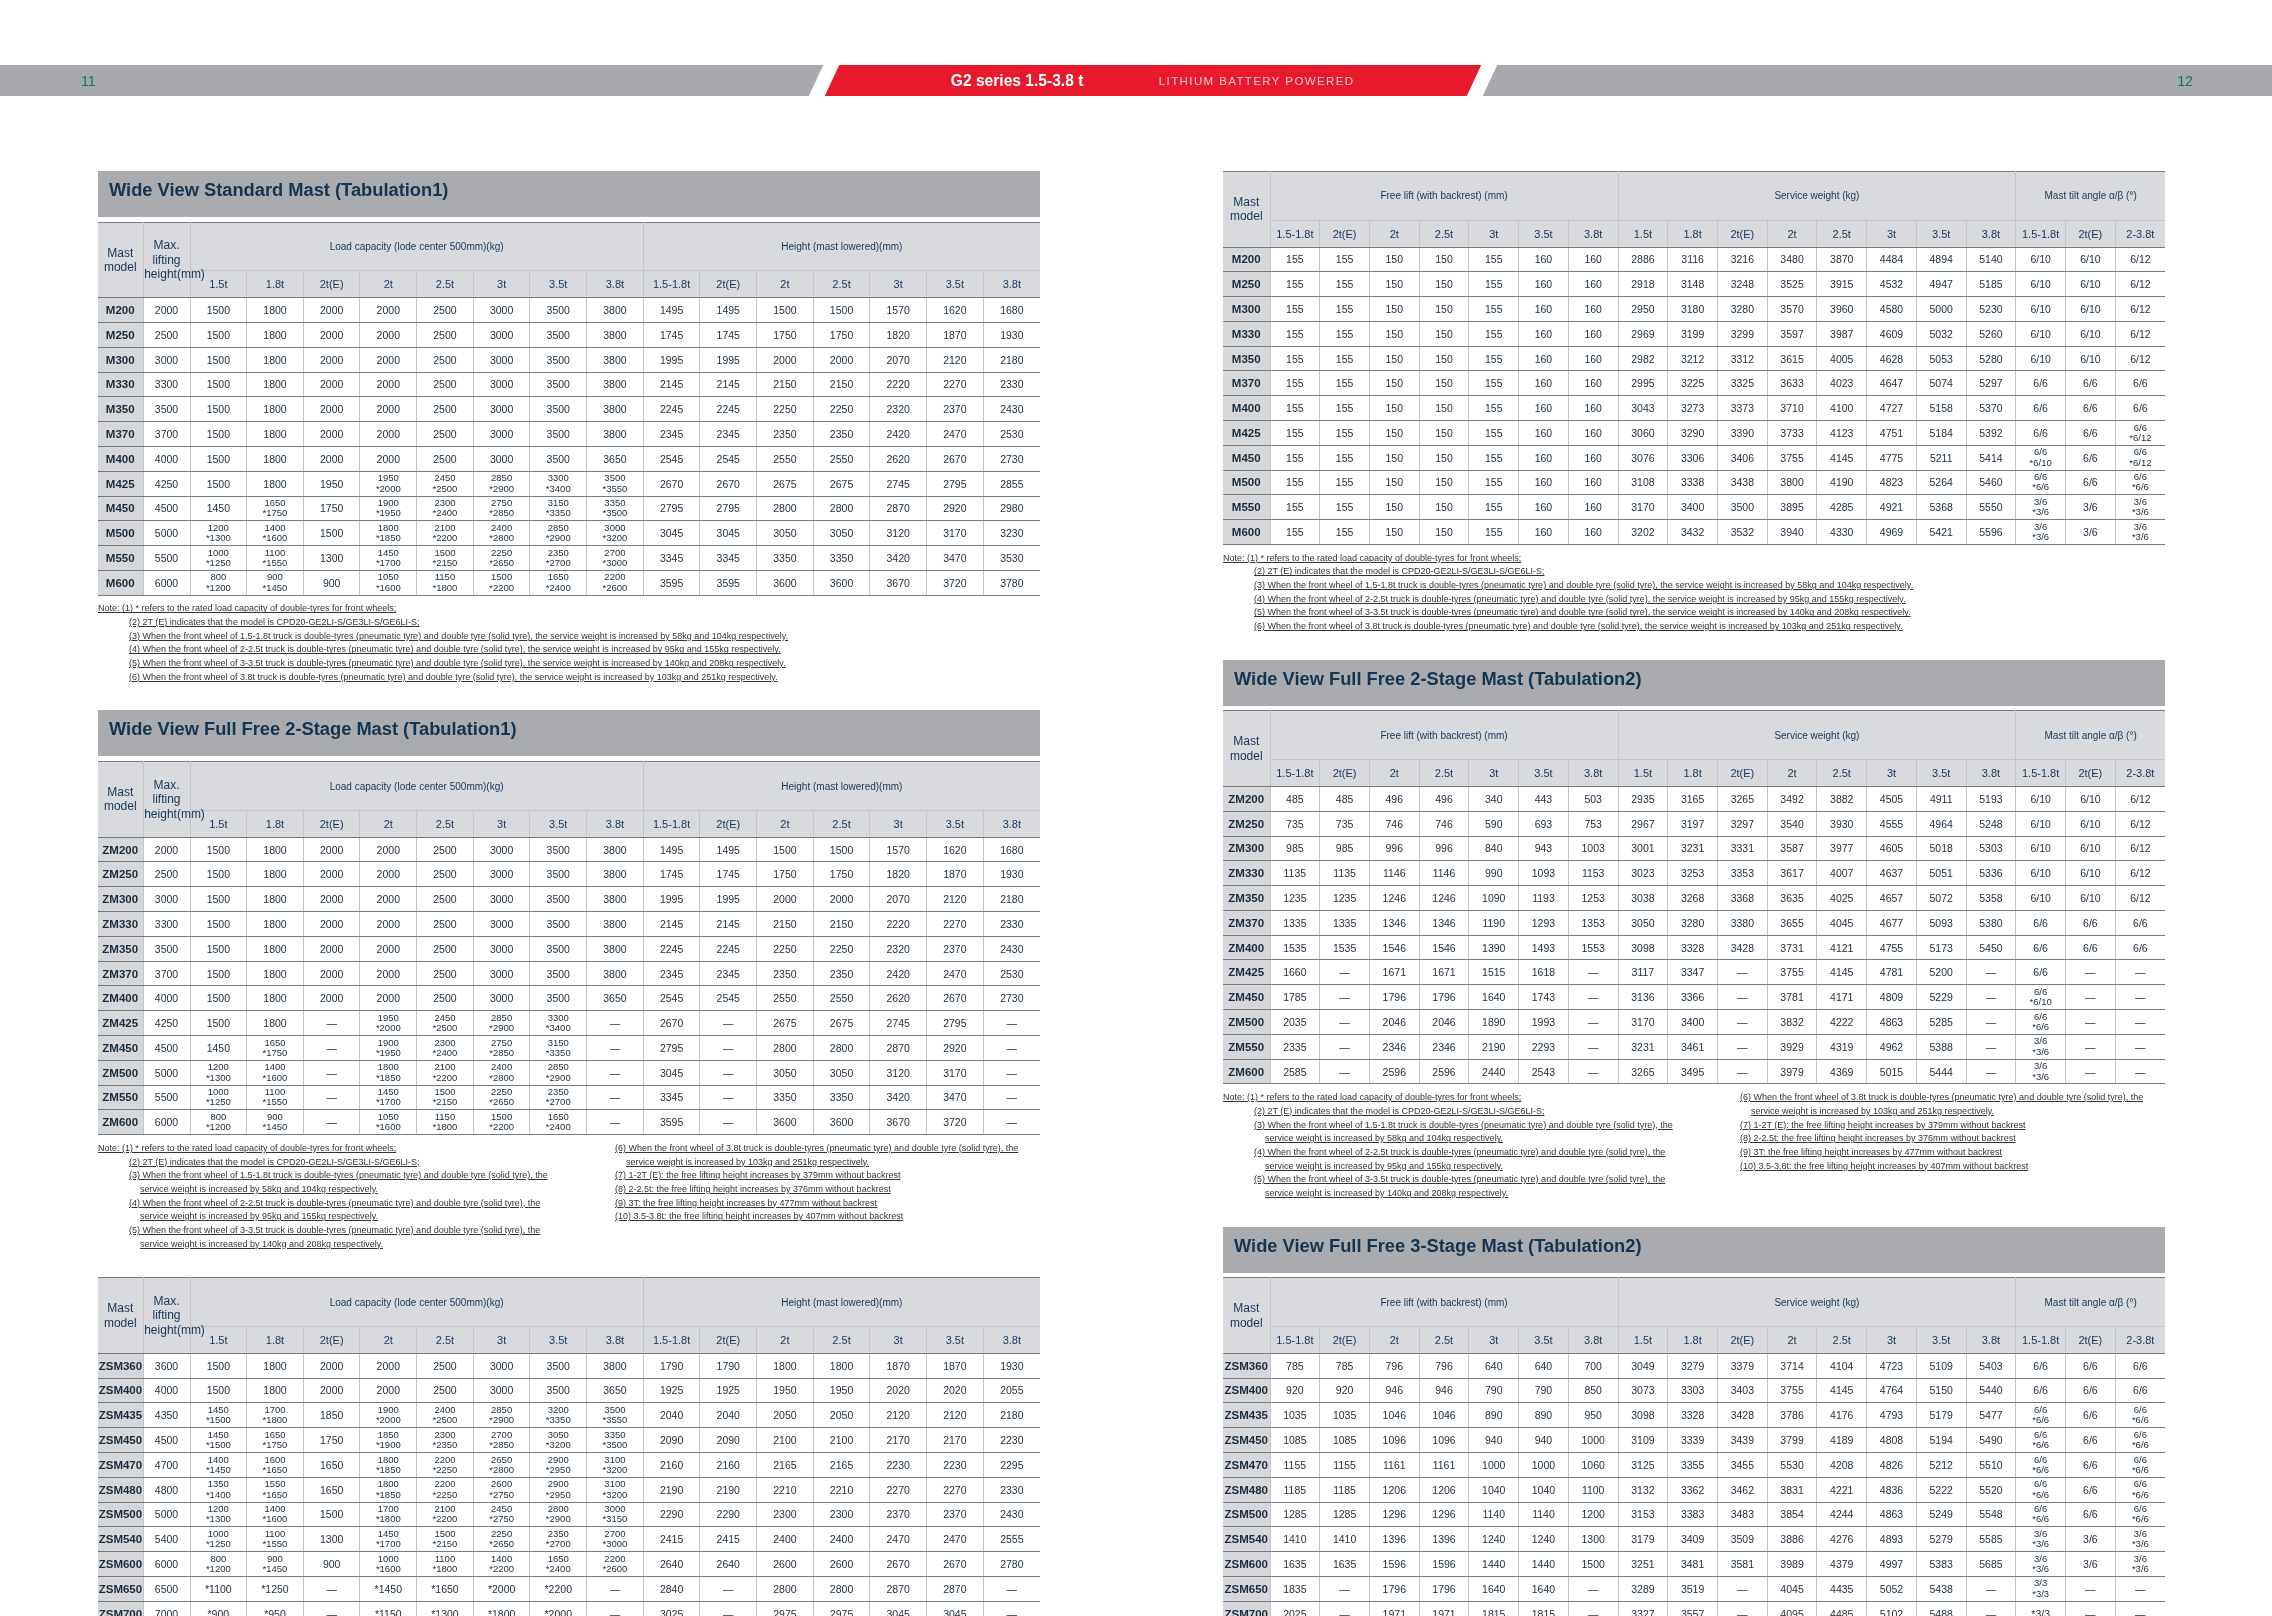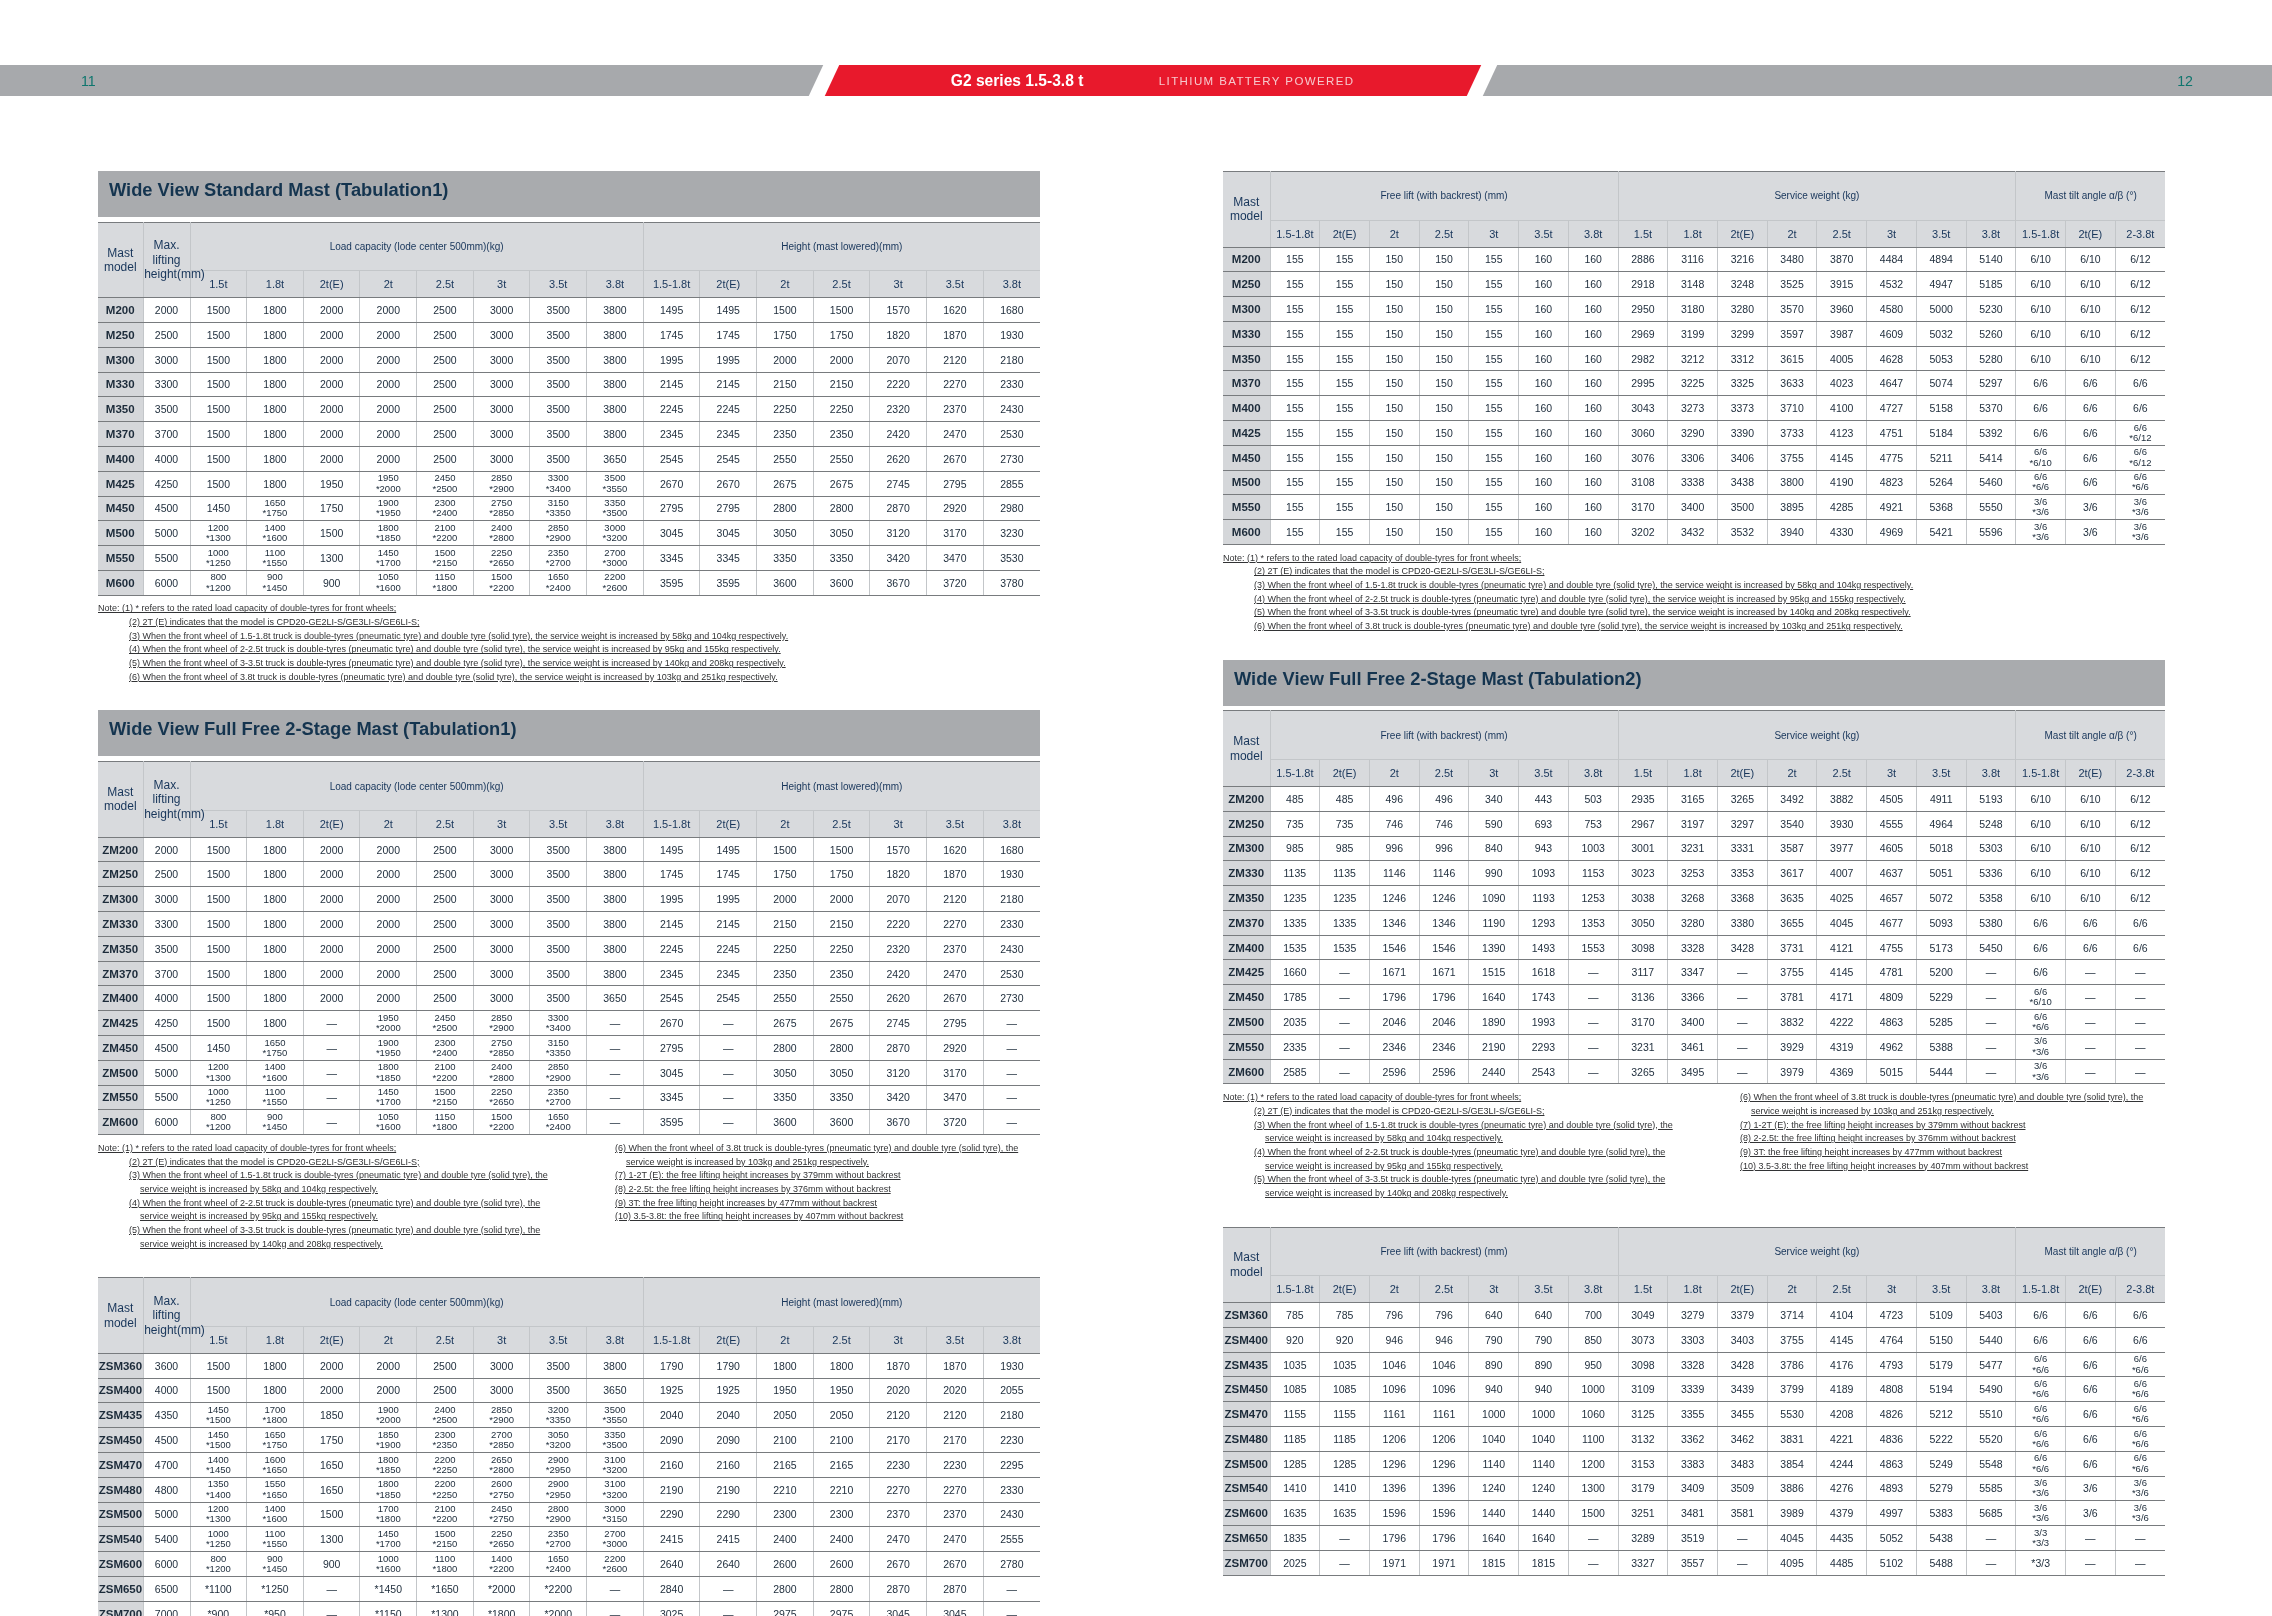--- a/index.html
+++ b/index.html
@@ -2071,20 +2071,21 @@
           <div class="notes-col">
             <div class="note-line">(6) When the front wheel of 3.8t truck is double-tyres (pneumatic tyre) and double tyre (solid tyre), the service weight is increased by 103kg and 251kg respectively.</div>
             <div class="note-line">(7) 1-2T (E): the free lifting height increases by 379mm without backrest</div>
             <div class="note-line">(8) 2-2.5t: the free lifting height increases by 376mm without backrest</div>
             <div class="note-line">(9) 3T: the free lifting height increases by 477mm without backrest</div>
             <div class="note-line">(10) 3.5-3.8t: the free lifting height increases by 407mm without backrest</div>
           </div>
         </div>
     </section>
     <section class="sheet-section">
+      <div class="tbl-title">Wide View Full Free 3-Stage Mast (Tabulation2)</div>
       <table class="spec-table">
           <colgroup>
             <col style="width: 47px;">
           </colgroup>
           <thead>
             <tr>
               <th class="lead-th" rowspan="2">Mast<br>model</th>
               <th class="group-th" colspan="7">Free lift (with backrest) (mm)</th>
               <th class="group-th" colspan="8">Service weight (kg)</th>
               <th class="group-th" colspan="3">Mast tilt angle α/β (°)</th>

